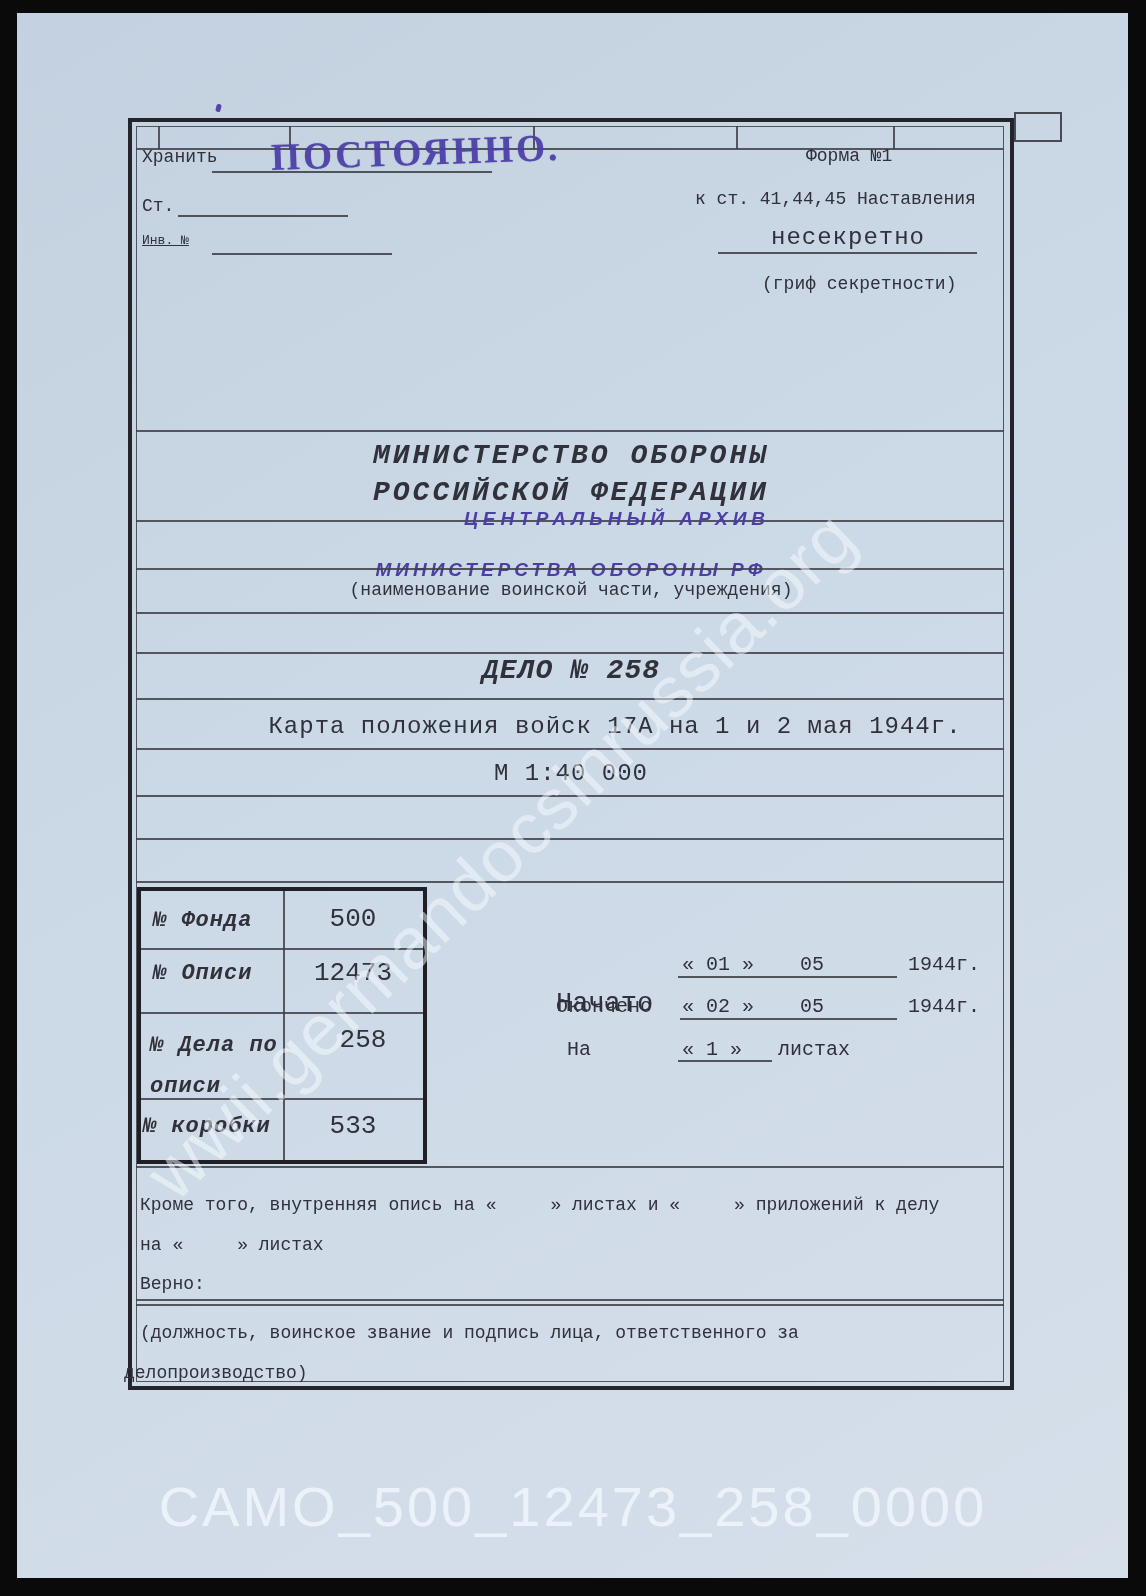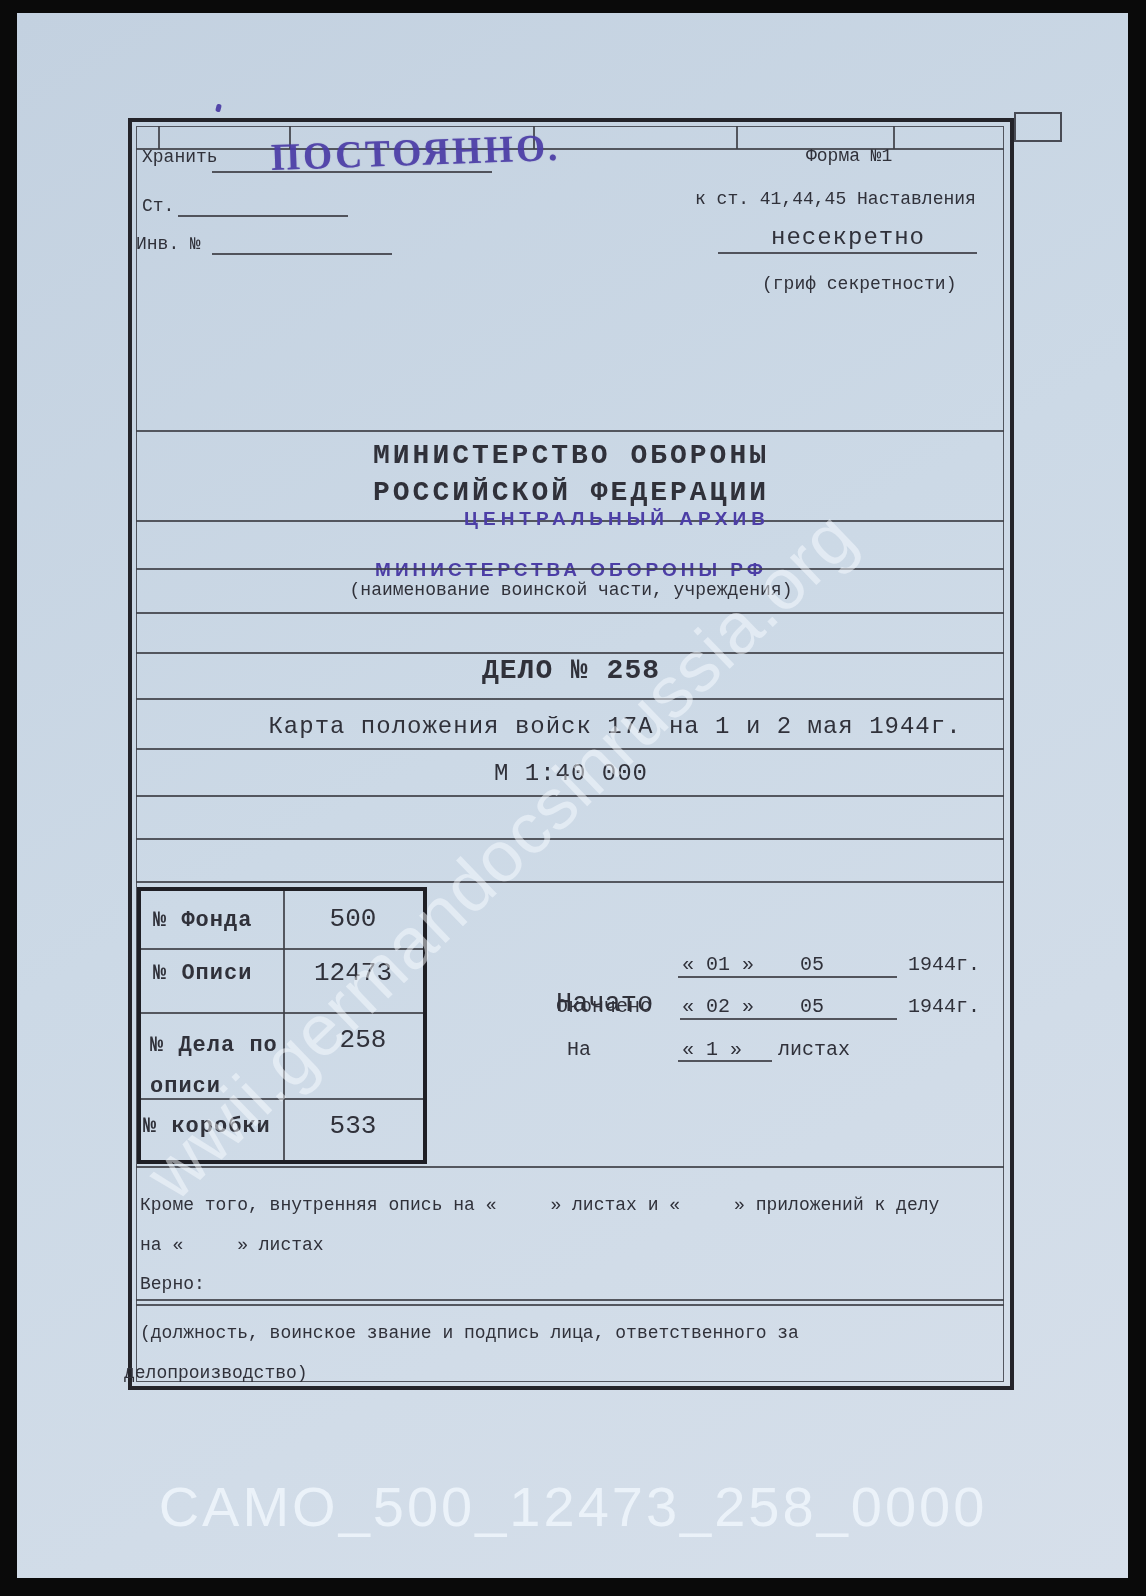--- a/index.html
+++ b/index.html
@@ -7,21 +7,21 @@
           font-family:"Liberation Mono","DejaVu Sans Mono",monospace;}
   .paper{position:absolute;left:17px;top:13px;width:1111px;height:1565px;
          background:linear-gradient(150deg,#c3d1e0 0%,#ccd9e6 45%,#d6dfea 100%);}
   .frame{position:absolute;left:128px;top:118px;width:886px;height:1272px;
          border:4px solid #24242a;box-sizing:border-box;}
   .innerframe{position:absolute;left:136px;top:126px;width:868px;height:1256px;
          border:1px solid rgba(40,40,48,.75);box-sizing:border-box;}
   .cornerbox{position:absolute;left:1014px;top:112px;width:48px;height:30px;
          border:2px solid rgba(40,40,48,.8);box-sizing:border-box;}
   .typew{position:absolute;color:#30313a;white-space:pre;z-index:2;line-height:1.15;}
-  .b{font-weight:bold;}
+  .b{font-weight:bold;font-style:italic;}
   .center{left:128px;width:886px;text-align:center;}
   .hline{position:absolute;height:2px;background:#3e3f47;opacity:.85;z-index:1;}
   .strike{z-index:4;}
   .vline{position:absolute;width:2px;background:#3e3f47;opacity:.85;z-index:1;}
   .uline{position:absolute;height:2px;background:#44454d;opacity:.9;z-index:1;}
   .purple{color:#4c3ea6;}
   .stamp-big{position:absolute;left:268px;top:130px;font-family:"Liberation Serif","DejaVu Serif",serif;
          font-size:38px;font-weight:bold;color:rgba(76,62,166,.88);letter-spacing:3px;
          transform:rotate(-2deg) scaleX(.98);z-index:3;text-shadow:0 0 1px rgba(76,62,166,.5);}
   .table{position:absolute;left:137px;top:887px;width:290px;height:277px;
@@ -71,21 +71,21 @@
   <div class="typew" style="left:142px;top:147px;font-size:18px;">Хранить</div>
   <div class="stamp-big">ПОСТОЯННО.</div>
   <div class="uline" style="left:212px;top:171px;width:280px;"></div>
 
   <div class="typew" style="left:806px;top:146px;font-size:18px;">Форма №1</div>
 
   <div class="typew" style="left:142px;top:196px;font-size:18px;">Ст.</div>
   <div class="uline" style="left:178px;top:215px;width:170px;"></div>
   <div class="typew" style="left:695px;top:189px;font-size:18px;">к ст. 41,44,45 Наставления</div>
 
-  <div class="typew" style="left:136px;top:234px;font-size:18px;">Инв. №</div>
+  <div class="typew" style="left:142px;top:234px;font-size:13px;text-decoration:underline;">Инв. №</div>
   <div class="uline" style="left:212px;top:253px;width:180px;"></div>
 
   <div class="typew" style="left:771px;top:224px;font-size:24px;letter-spacing:1px;">несекретно</div>
   <div class="uline" style="left:718px;top:252px;width:259px;"></div>
   <div class="typew" style="left:762px;top:274px;font-size:18px;">(гриф секретности)</div>
 
   <div class="typew center b" style="top:440px;font-size:28px;letter-spacing:3px;">МИНИСТЕРСТВО ОБОРОНЫ</div>
   <div class="typew center b" style="top:477px;font-size:28px;letter-spacing:3px;">РОССИЙСКОЙ ФЕДЕРАЦИИ</div>
   <div class="typew center b purple" style="top:508px;font-size:19px;letter-spacing:5px;font-family:'Liberation Sans','DejaVu Sans',sans-serif;padding-left:46px;">ЦЕНТРАЛЬНЫЙ АРХИВ</div>
   <div class="typew center b purple" style="top:559px;font-size:19px;letter-spacing:4px;font-family:'Liberation Sans','DejaVu Sans',sans-serif;">МИНИСТЕРСТВА ОБОРОНЫ РФ</div>

